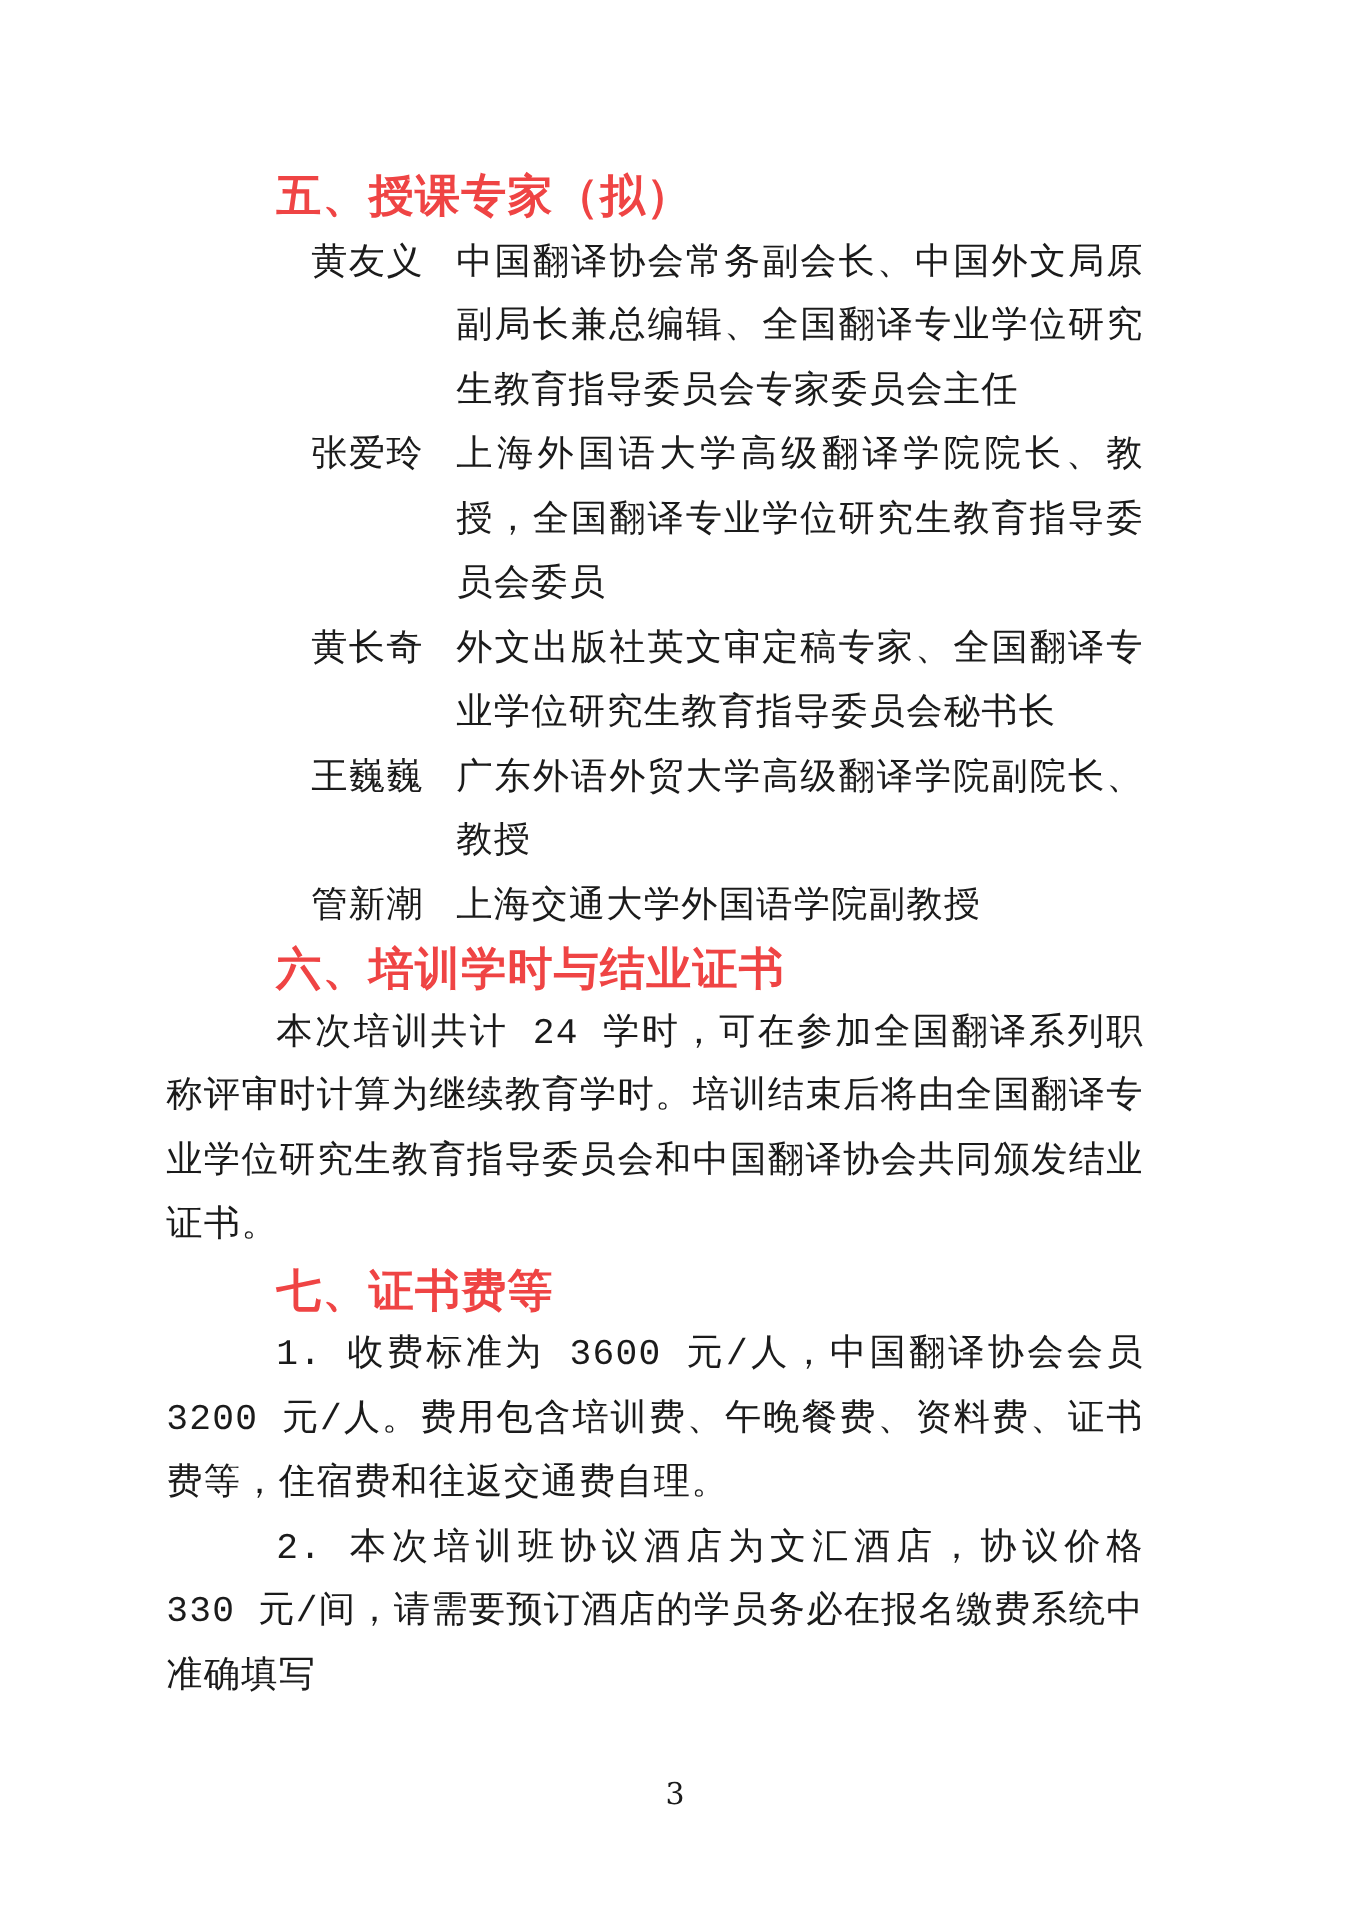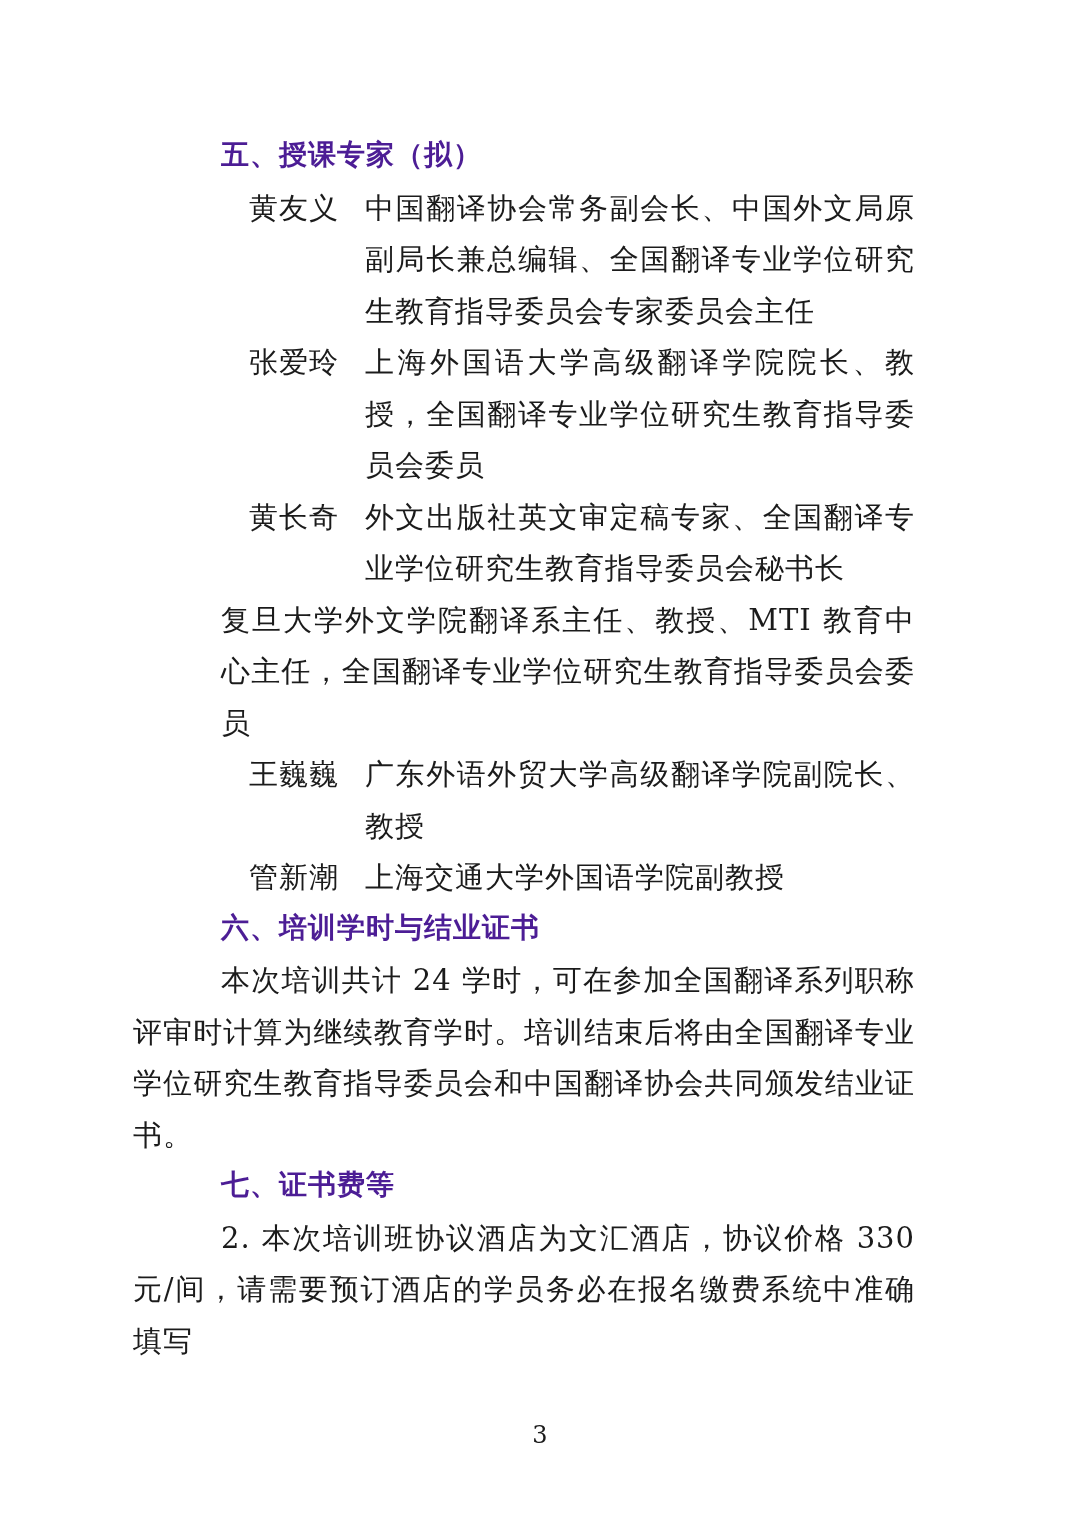--- a/index.html
+++ b/index.html
@@ -15,24 +15,24 @@
     box-sizing: border-box;
     padding: 131px 165px 0 133px;
     color: #1b1b1b;
     font-family: "DejaVu Serif", "Liberation Serif", serif;
     font-size: 29px;
     line-height: 51.5px;
     letter-spacing: 1px;
     overflow: hidden;
   }
   .heading {
-    font-family: Liberation Mono, monospace;
+    font-family: Liberation Sans, sans-serif;
     font-weight: bold;
-    font-size: 28px;
-    color: #4c1d95;
+    font-size: 36px;
+    color: #ef4444;
     margin: 0 0 0 88px;
     line-height: 51.5px;
     letter-spacing: 1px;
   }
   .expert-row {
     display: flex;
     margin-left: 88px;
   }
   .expert-name {
     flex: 0 0 116px;
@@ -41,20 +41,21 @@
     margin-left: 28px;
   }
   .expert-desc {
     flex: 1 1 auto;
     text-align: justify;
   }
   .body-para {
     margin: 0;
     text-indent: 88px;
     text-align: justify;
+    font-family: Liberation Mono, monospace;
   }
   .page-number {
     position: absolute;
     left: 0;
     right: 0;
     bottom: 78px;
     text-align: center;
     font-size: 24px;
     line-height: 30px;
     letter-spacing: 0;
@@ -78,39 +79,39 @@
       <span class="expert-name">张爱玲</span>
       <div class="expert-desc">上海外国语大学高级翻译学院院长、教授，全国翻译专业学位研究生教育指导委员会委员</div>
     </div>
 
     <div class="expert-row">
       <span class="expert-name">黄长奇</span>
       <div class="expert-desc">外文出版社英文审定稿专家、全国翻译专业学位研究生教育指导委员会秘书长</div>
     </div>
 
     <div class="expert-row">
-      <div class="expert-desc">复旦大学外文学院翻译系主任、教授、MTI 教育中心主任，全国翻译专业学位研究生教育指导委员会委员</div>
     </div>
 
     <div class="expert-row">
       <span class="expert-name">王巍巍</span>
       <div class="expert-desc">广东外语外贸大学高级翻译学院副院长、教授</div>
     </div>
 
     <div class="expert-row">
       <span class="expert-name">管新潮</span>
       <div class="expert-desc">上海交通大学外国语学院副教授</div>
     </div>
   </section>
 
   <section>
     <h2 class="heading">六、培训学时与结业证书</h2>
     <p class="body-para">本次培训共计 24 学时，可在参加全国翻译系列职称评审时计算为继续教育学时。培训结束后将由全国翻译专业学位研究生教育指导委员会和中国翻译协会共同颁发结业证书。</p>
   </section>
 
   <section>
     <h2 class="heading">七、证书费等</h2>
+    <p class="body-para">1. 收费标准为 3600 元/人，中国翻译协会会员 3200 元/人。费用包含培训费、午晚餐费、资料费、证书费等，住宿费和往返交通费自理。</p>
     <p class="body-para">2. 本次培训班协议酒店为文汇酒店，协议价格 330 元/间，请需要预订酒店的学员务必在报名缴费系统中准确填写</p>
   </section>
 
   <div class="page-number">3</div>
 
 </div>
 
 </body></html>

